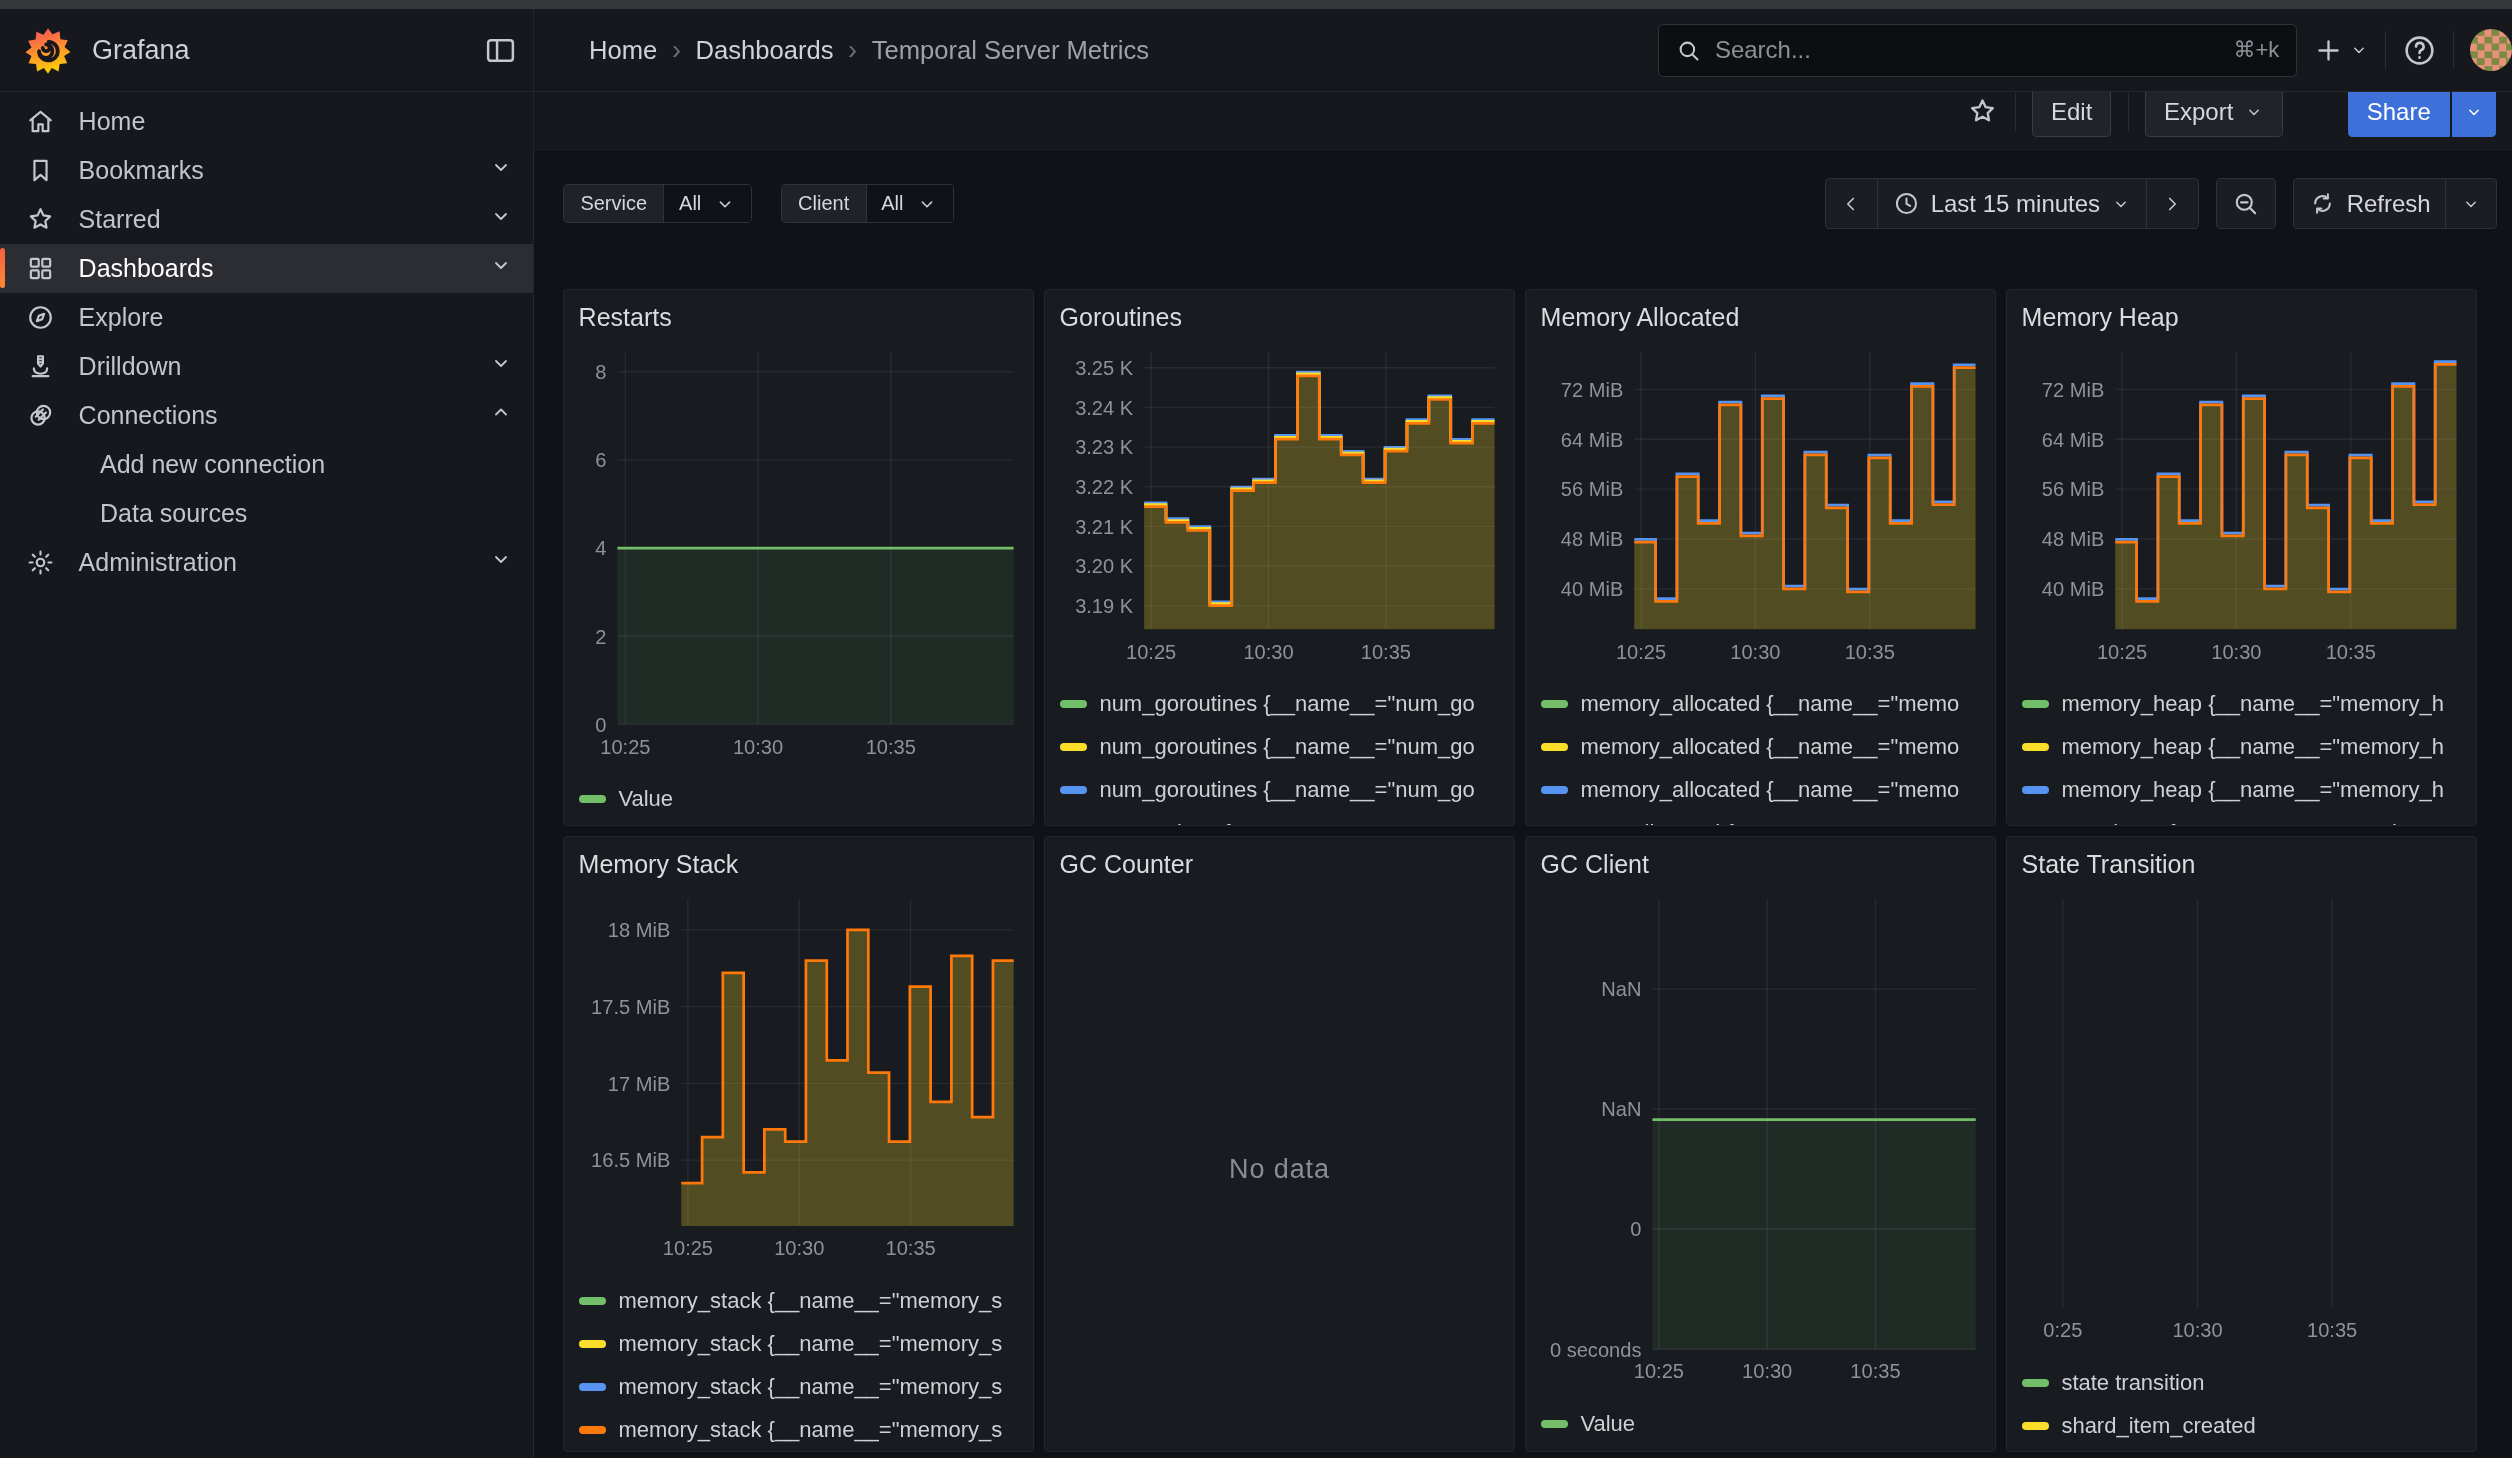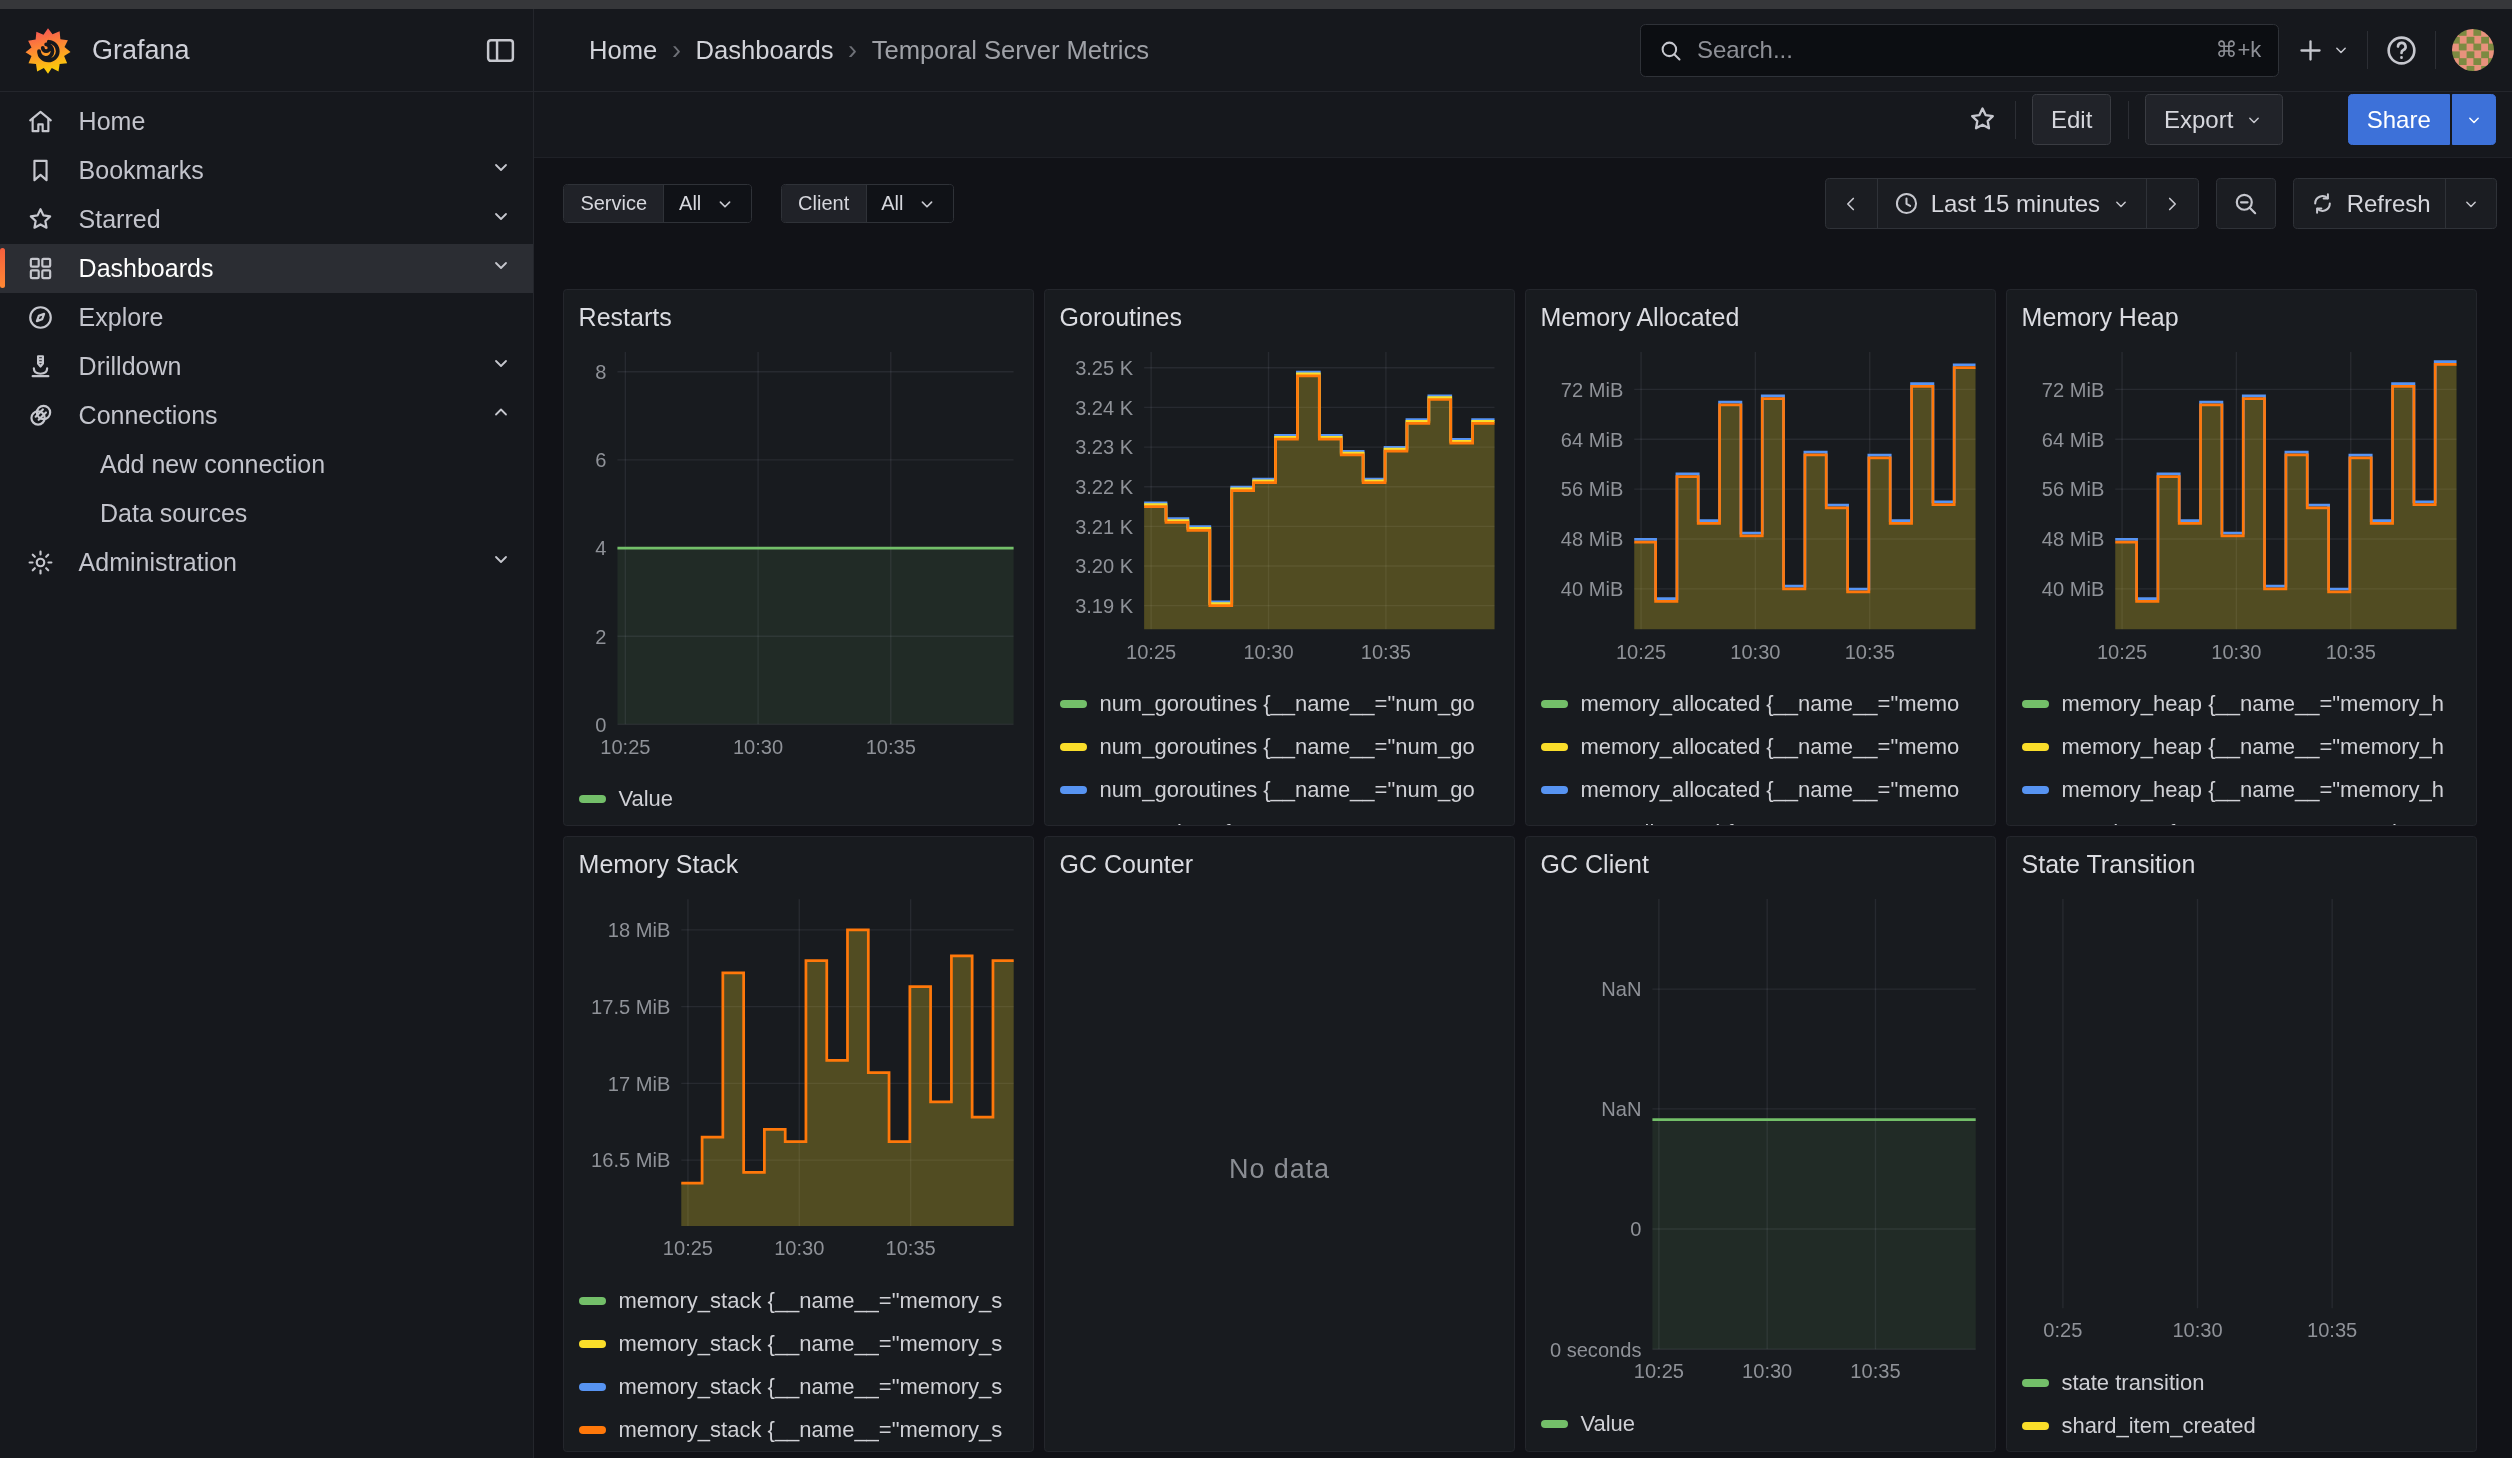--- a/index.html
+++ b/index.html
@@ -18,21 +18,21 @@
   #navbar{position:absolute; top:9px; left:0; right:0; height:83px; background:var(--chrome);
     border-bottom:0.9px solid var(--border); display:flex; align-items:center; z-index:5;}
   #brandzone{width:534px; height:100%; display:flex; align-items:center; gap:20px;
     padding:0 16.4px 0 24px; border-right:0.9px solid var(--border); flex:0 0 auto;}
   #brand-label{font-size:27px; color:#cfd0d8; flex:1;}
   #logo{width:48px; height:48px;}
   #crumbs{display:flex; align-items:center; gap:14.6px; margin-left:55px; font-size:25.6px;}
   #crumbs .crumb{color:#d2d3d9; cursor:pointer;}
   #crumbs .crumb.current{color:#9fa1a7;}
   #crumbs .sep{color:#6e7077; font-size:27px;}
-  #navright{margin-left:auto; display:flex; align-items:center; gap:16px; padding-right:18px;}
+  #navright{margin-left:auto; display:flex; align-items:center; gap:16px; }
   #searchbox{width:639px; height:53px; background:#0c0e12; border:0.9px solid var(--border2);
     border-radius:5.5px; display:flex; align-items:center; gap:12.8px; padding:0 16.4px;}
   #searchbox input{flex:1; background:transparent; border:none; outline:none; color:var(--text);
     font-size:24px; font-family:"Liberation Sans", sans-serif;}
   #searchbox input::placeholder{color:#8e9097;}
   #search-shortcut{color:#8e9097; font-size:22px;}
   .vdiv{width:0.9px; height:38px; background:#2c2e34;}
   .iconbtn{background:none; border:none; cursor:pointer; display:flex; align-items:center; gap:5.5px; color:#c6c7ce;}
   #avatar{width:42px; height:42px; border-radius:50%;
     background:repeating-conic-gradient(#7d8a41 0% 25%, #e8927c 0% 50%) 0 0/14.6px 14.6px; overflow:hidden;}
@@ -42,21 +42,21 @@
   .side-item{height:49px; display:flex; align-items:center; gap:24px; padding:0 18px 0 25.6px;
     font-size:25px; color:#c3c4cc; cursor:pointer; position:relative;}
   .side-item .ic{width:29px; flex:0 0 auto;}
   .side-item .lbl{flex:1; white-space:nowrap;}
   .side-item .chev{color:#9da0a7;}
   .side-item.active{background:#2b2d33; color:#fff;}
   .side-item.active::before{content:""; position:absolute; left:0; top:4.6px; bottom:4.6px; width:4.6px;
     border-radius:2.7px; background:linear-gradient(#F55F3E,#FF8833);}
   .side-item.indent{padding-left:100px;}
   
-  #actionsrow{position:absolute; top:82px; left:534px; right:0; height:76px; background:var(--chrome);
+  #actionsrow{position:absolute; top:74px; left:534px; right:0; height:76px; background:var(--chrome);
     border-bottom:0.9px solid #1f2127; display:flex; align-items:center; justify-content:flex-end;
     gap:16.4px; padding-right:16.4px;}
   .btn{height:51px; border:0.9px solid var(--btnborder); border-radius:4.6px; background:var(--btnbg);
     color:var(--text); font-size:24px; padding:0 18px; display:inline-flex; align-items:center;
     gap:11px; cursor:pointer; font-family:"Liberation Sans", sans-serif;}
   .btn.primary{background:var(--primary); border-color:var(--primary); color:#fff;}
   .split{display:flex; gap:1.8px;}
   .split .btn.left{border-radius:4.6px 0 0 4.6px;margin-left:48px;}
   .split .btn.right{border-radius:0 4.6px 4.6px 0; padding:0 11px;}
   

